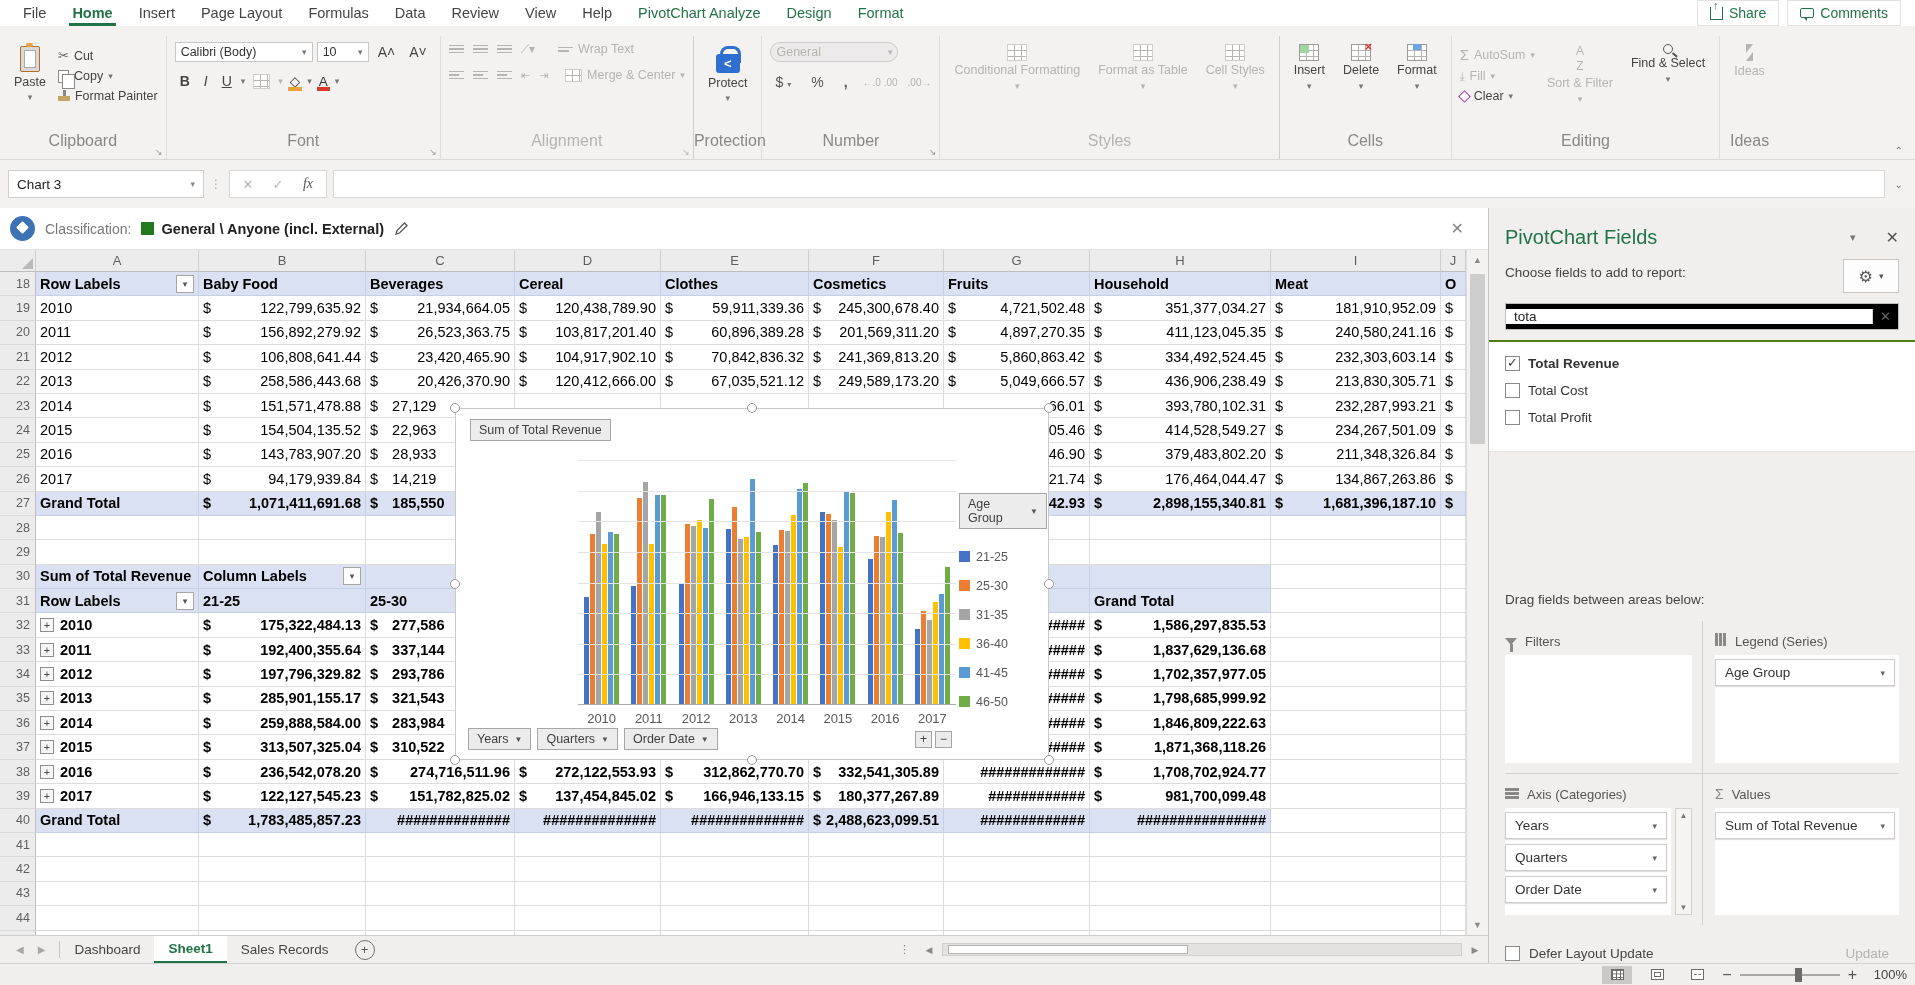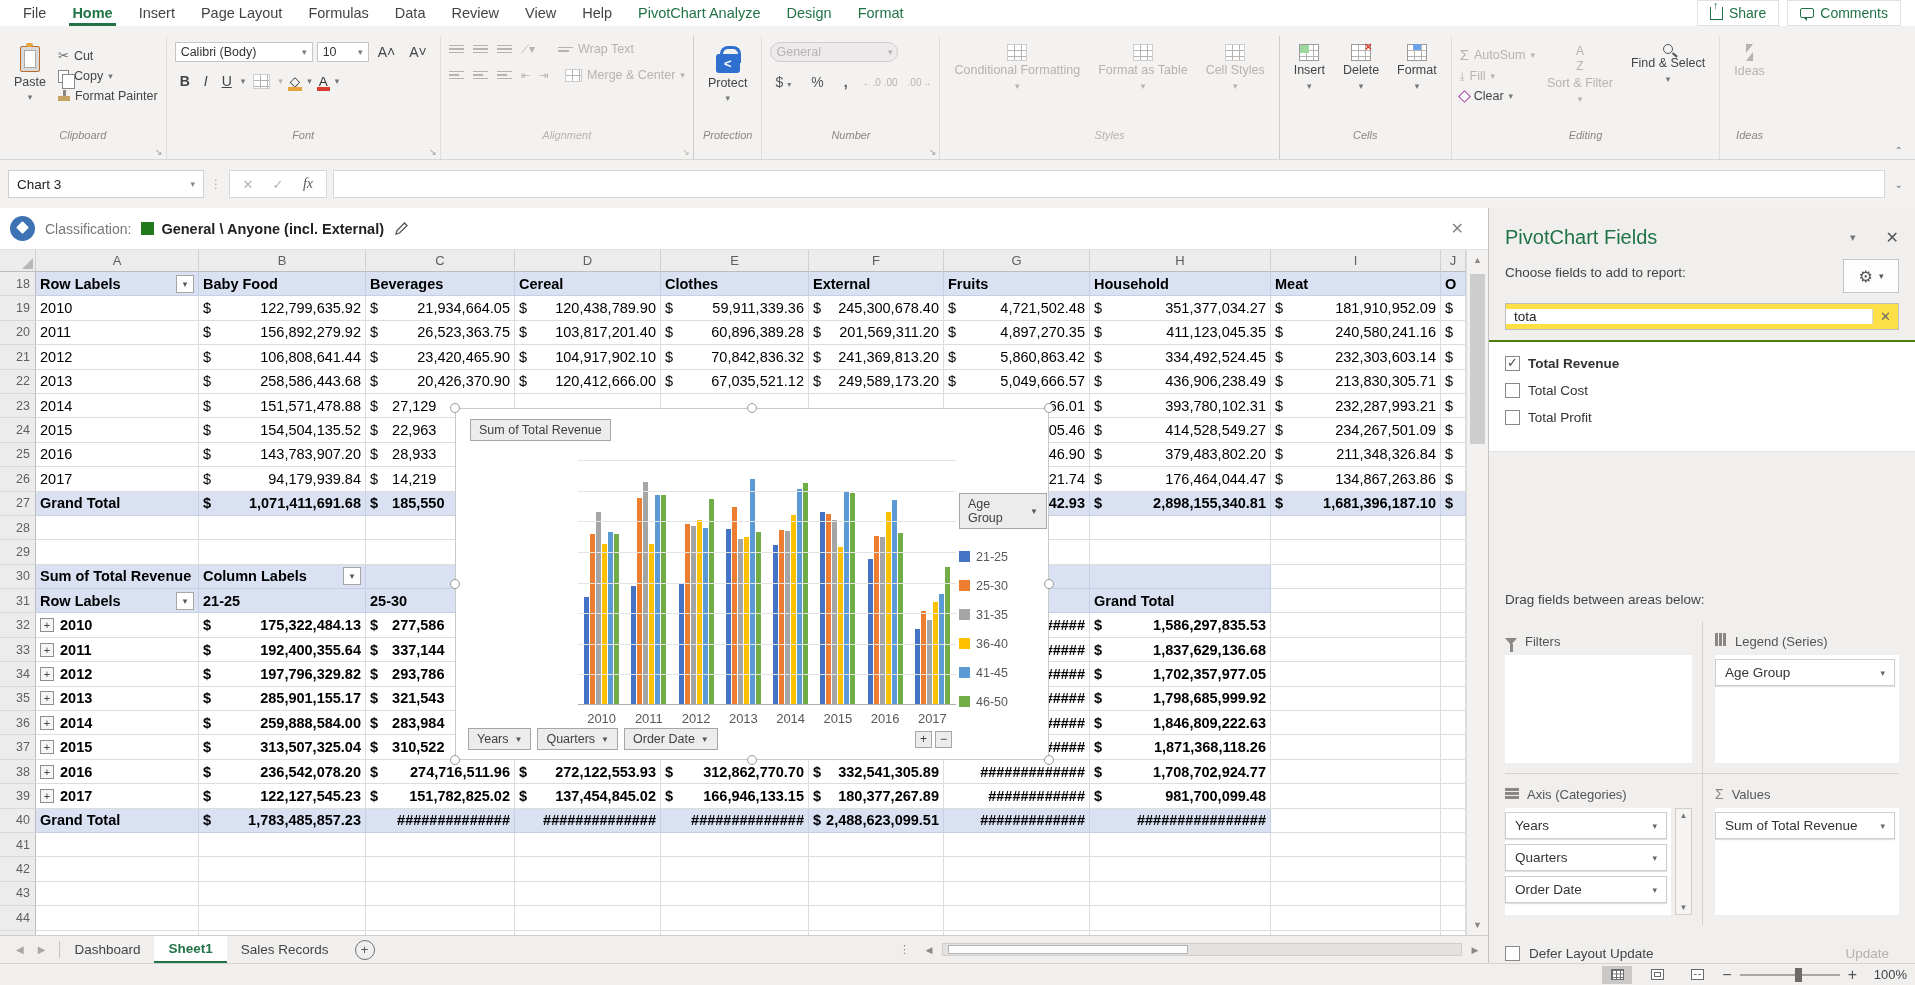--- a/index.html
+++ b/index.html
@@ -13,21 +13,21 @@
   .mtab.ctx { color:#217346; }
   .mb-right { margin-left:auto; display:flex; gap:8px; padding-right:14px; }
   .mb-btn { border:1px solid #e1e1e1; background:#fff; color:#217346; font-size:14px; padding:4px 12px; display:flex; align-items:center; gap:6px; }
   .share-ico { width:13px; height:13px; border:1.5px solid #217346; border-top:none; position:relative; }
   .share-ico::after { content:"↑"; position:absolute; left:2px; top:-8px; font-size:11px; color:#217346; }
   .comment-ico { width:14px; height:10px; border:1.5px solid #217346; border-radius:2px; position:relative; }
   .comment-ico::after { content:""; position:absolute; left:2px; bottom:-4px; border-left:4px solid transparent; border-right:0 solid transparent; border-top:4px solid #217346; }
   
   .ribbon { position:absolute; left:0; top:36px; width:1915px; height:124px; background:#f3f2f1; border-bottom:1px solid #d8d8d8; display:flex; }
   .rgroup { position:relative; border-right:1px solid #e0dedd; padding:6px 8px 16px 8px; display:flex; gap:6px; }
-  .rg-label { position:absolute; bottom:18px; left:0; right:0; text-align:center; font-size:11px; color:#8a8886;font-style:italic; }
+  .rg-label { position:absolute; bottom:9px; left:0; right:0; text-align:center; font-size:16px; color:#8a8886; }
   .launcher { position:absolute; bottom:2px; right:3px; font-size:9px; color:#9b9998; }
   .bigbtn { display:flex; flex-direction:column; align-items:center; justify-content:flex-start; gap:3px; padding:4px 6px; font-size:12.5px; color:#444; }
   .bigbtn .dd { font-size:9px; color:#777; }
   .col { display:flex; flex-direction:column; justify-content:flex-start; gap:6px; padding-top:6px; }
   .smallbtn { display:flex; align-items:center; gap:5px; font-size:12.5px; color:#444; white-space:nowrap; }
   .dis, .dis * { color:#b6b3b0 !important; border-color:#cfcdcb !important; }
   .ico { display:inline-block; }
   .clip-ico { width:20px; height:26px; background:#d9d9d9; border:1.5px solid #b96b28; border-radius:2px; position:relative; }
   .clip-ico::before { content:""; position:absolute; left:3px; top:3px; width:10px; height:16px; background:#fff; border:1px solid #aaa; }
   .clip-ico::after { content:""; position:absolute; left:5px; top:-4px; width:7px; height:4px; background:#e8a33d; border-radius:2px; }
@@ -132,21 +132,21 @@
   .pm { position:absolute; right:96px; bottom:11px; display:flex; gap:3px; }
   .pmbtn { width:17px; height:17px; background:#ececec; border:1px solid #a6a6a6; color:#444; font-size:12px; line-height:15px; text-align:center; }
   
   .pane { position:absolute; left:1488px; top:208px; width:427px; height:755px; background:#f0efee; border-left:1px solid #c6c4c2; padding:0 16px; }
   .pane-title { margin-top:18px; font-size:20px; color:#217346; display:flex; align-items:center; }
   .pane-title .dd { margin-left:auto; color:#777; font-size:11px; margin-right:30px; }
   .pane-title .x { color:#555; font-size:16px; }
   .choose-row { margin-top:16px; font-size:13.5px; color:#444; position:relative; height:36px; }
   .gearbtn { position:absolute; right:0; top:-6px; width:56px; height:34px; border:1px solid #c8c6c4; background:#fdfdfd; display:flex; align-items:center; justify-content:center; gap:6px; color:#555; font-size:16px; }
   .gearbtn .dd { font-size:9px; }
-  .searchbox { margin-top:2px; height:27px; background:#fde047; border:1px solid #bdbdbd; display:flex; align-items:center; }
+  .searchbox { margin-top:2px; height:27px; background:#000000; border:1px solid #bdbdbd; display:flex; align-items:center; }
   .searchbox input { border:none; outline:none; flex:1; font-size:13.5px; padding:0 8px; font-family:inherit; color:#222; }
   .search-x { width:26px; text-align:center; color:#666; border-left:1px solid #d6d6d6; font-size:13px; }
   .fieldlist { margin:10px -16px 0 -16px; background:#fff; border-top:2px solid #4d7c0f; border-bottom:1px solid #e3e3e3; padding:8px 0 18px 16px; min-height:112px; }
   .fielditem { display:flex; align-items:center; gap:8px; height:27px; font-size:13.5px; color:#333; }
   .cb { width:15px; height:15px; border:1px solid #8a8886; background:#fff; flex:none; position:relative; }
   .cb.on::after { content:"✓"; position:absolute; left:1px; top:-2px; font-size:13px; color:#444; }
   .pane-lower { position:absolute; left:16px; right:16px; top:384px; }
   .drag-label { font-size:13.5px; color:#444; }
   .area-grid { margin-top:14px; display:grid; grid-template-columns:1fr 1fr; }
   .area { padding:8px 10px 10px 0; display:flex; flex-direction:column; height:152px; }
@@ -479,21 +479,21 @@
       <div class="grow phead">
         <div class="gut">18</div>
         <div class="gcell tl blue" style="width: 163px; font-weight: bold;">
           <span>Row Labels</span>
           <span class="filterbtn">▾</span>
         </div>
         <div class="gcell tl b blue" style="width: 167px; font-weight: bold;">Baby Food</div>
         <div class="gcell tl b blue" style="width: 149px; font-weight: bold;">Beverages</div>
         <div class="gcell tl b blue" style="width: 146px; font-weight: bold;">Cereal</div>
         <div class="gcell tl b blue" style="width: 148px; font-weight: bold;">Clothes</div>
-        <div class="gcell tl b blue" style="width: 135px; font-weight: bold;">External</div>
+        <div class="gcell tl b blue" style="width: 135px; font-weight: bold;">Cosmetics</div>
         <div class="gcell tl b blue" style="width: 146px; font-weight: bold;">Fruits</div>
         <div class="gcell tl b blue" style="width: 181px; font-weight: bold;">Household</div>
         <div class="gcell tl b blue" style="width: 170px; font-weight: bold;">Meat</div>
         <div class="gcell tl b blue" style="width: 25px; font-weight: bold;">O</div>
       </div>
       <div class="grow">
         <div class="gut">19</div>
         <div class="gcell tl" style="width: 163px;">2010</div>
         <div class="gcell acc" style="width: 167px;">
           <span>$</span>

